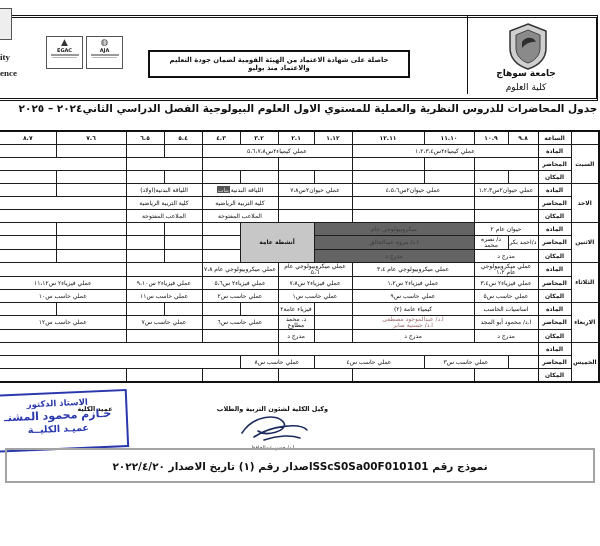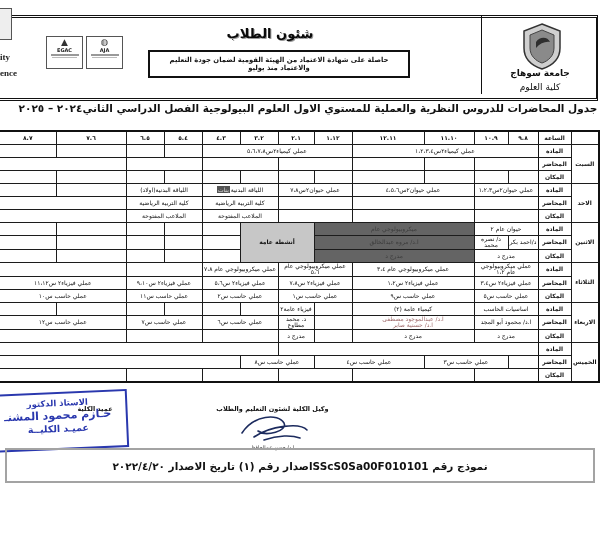--- a/index.html
+++ b/index.html
@@ -1,21 +1,21 @@
 <!DOCTYPE html>
 <html lang="ar" dir="rtl"><head>
 <meta charset="utf-8">
 <style>
   html,body{margin:0;padding:0;background:#e8e8e8;}
   .page{position:relative;width:600px;height:546px;background:#fff;overflow:hidden;
         font-family:"DejaVu Sans",sans-serif;direction:rtl;color:#111;}
   
   .frame{position:absolute;left:0;right:2px;top:15px;height:80px;
          border-top:3px double #111;border-bottom:3px double #111;border-right:2px solid #111;}
-  .right-block{position:absolute;right:2px;top:16px;width:116px;height:78px;
+  .right-block{position:absolute;right:16px;top:16px;width:116px;height:78px;
                border-left:1.5px solid #111;text-align:center;margin-left:44px;}
   .univ-logo{position:absolute;right:34px;top:6px;}
   .univ-name{position:absolute;top:52px;right:0;width:100%;font-size:9px;font-weight:bold;}
   .fac-name{position:absolute;top:66px;right:0;width:100%;font-size:9px;font-weight:normal;}
   .dept-banner{position:absolute;left:205px;top:26px;width:130px;text-align:center;
                font-size:13px;font-weight:bold;letter-spacing:1px;color:#0a0a0a;
                text-shadow:1px 1px 0 #999;}
   .accred-box{position:absolute;left:148px;top:50px;width:262px;height:28px;
               border:2px solid #111;display:flex;align-items:center;justify-content:center;
               font-size:6.8px;font-weight:bold;text-align:center;padding:0 4px;box-sizing:border-box;}
@@ -74,21 +74,20 @@
     <div class="sub"></div>
     <div class="sub2"></div>
   </div>
   <div class="cert" style="left:86px;">
     <div class="glyph">◍</div>
     <div class="cap">AJA</div>
     <div class="sub"></div>
     <div class="sub2"></div>
   </div>
 
-  <div class="dept-banner">شئون الطلاب</div>
 
   <div class="accred-box">حاصلة على شهادة الاعتماد من الهيئة القومية لضمان جودة التعليم والاعتماد منذ يوليو</div>
 
   <div class="right-block">
     <div class="univ-logo">
       <svg width="44" height="48" viewBox="0 0 44 48">
         <path d="M22 2 L40 9 V26 C40 38 31 44 22 47 C13 44 4 38 4 26 V9 Z" fill="#cfcfcf" stroke="#333" stroke-width="1.5"></path>
         <path d="M22 8 L34 13 V26 C34 34 28 39 22 41 C16 39 10 34 10 26 V13 Z" fill="#8a8a8a" stroke="#444" stroke-width="1"></path>
         <path d="M16 20 C20 14 28 15 30 20 C26 19 20 21 16 26 Z" fill="#2e2e2e"></path>
       </svg>
@@ -313,21 +312,21 @@
           <td class="cell" colspan="2"></td>
           <td class="cell" colspan="2"></td>
           <td class="cell" colspan="2"></td>
           <td class="cell" colspan="2"></td>
         </tr>
       </tbody>
     </table>
 
 
   <div class="sig" style="left:205px;top:377px;width:135px;">
-    <div>وكيل الكلية لشئون التعليم والطلاب</div>
+    <div>وكيل الكلية لشئون التربية والطلاب</div>
     <svg class="scribble" width="78" height="30" viewBox="0 0 78 30">
       <path d="M8 20 C20 2 44 0 50 10 C54 18 32 24 24 18 M20 24 C36 13 66 9 73 17 M30 27 C44 22 58 22 66 25" stroke="#1c2b5e" stroke-width="1.6" fill="none" stroke-linecap="round"></path>
     </svg>
     <div class="tiny">ا.د/ حسن عبدالحافظ</div>
   </div>
 
   <div class="sig" style="left:55px;top:377px;width:80px;">
     <div>عميد الكلية</div>
   </div>
 

